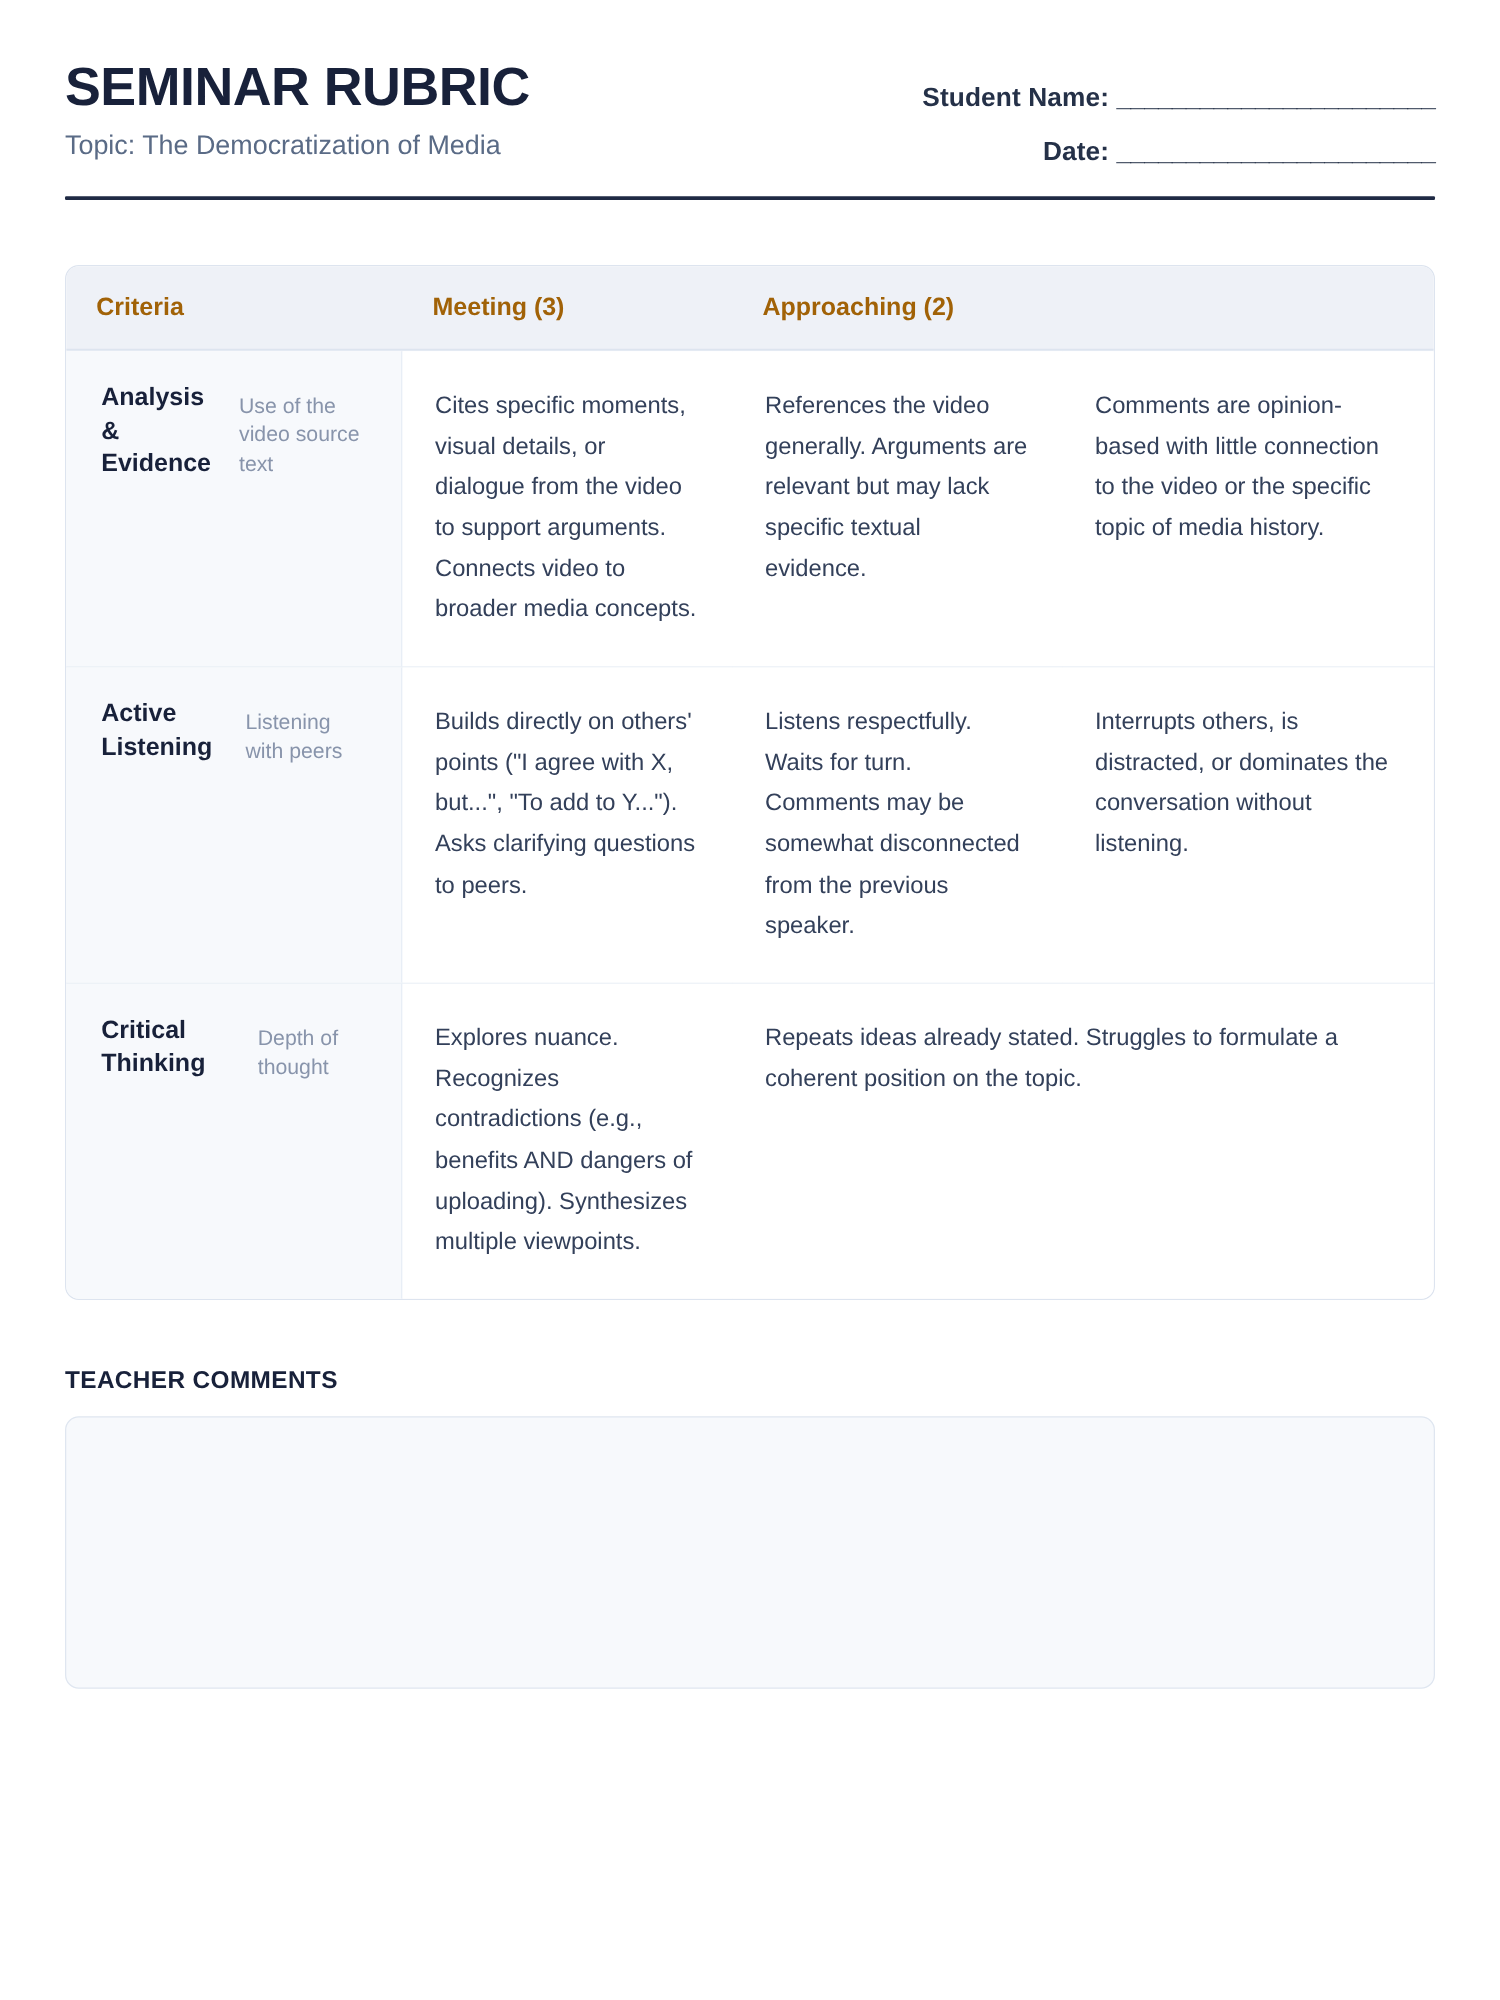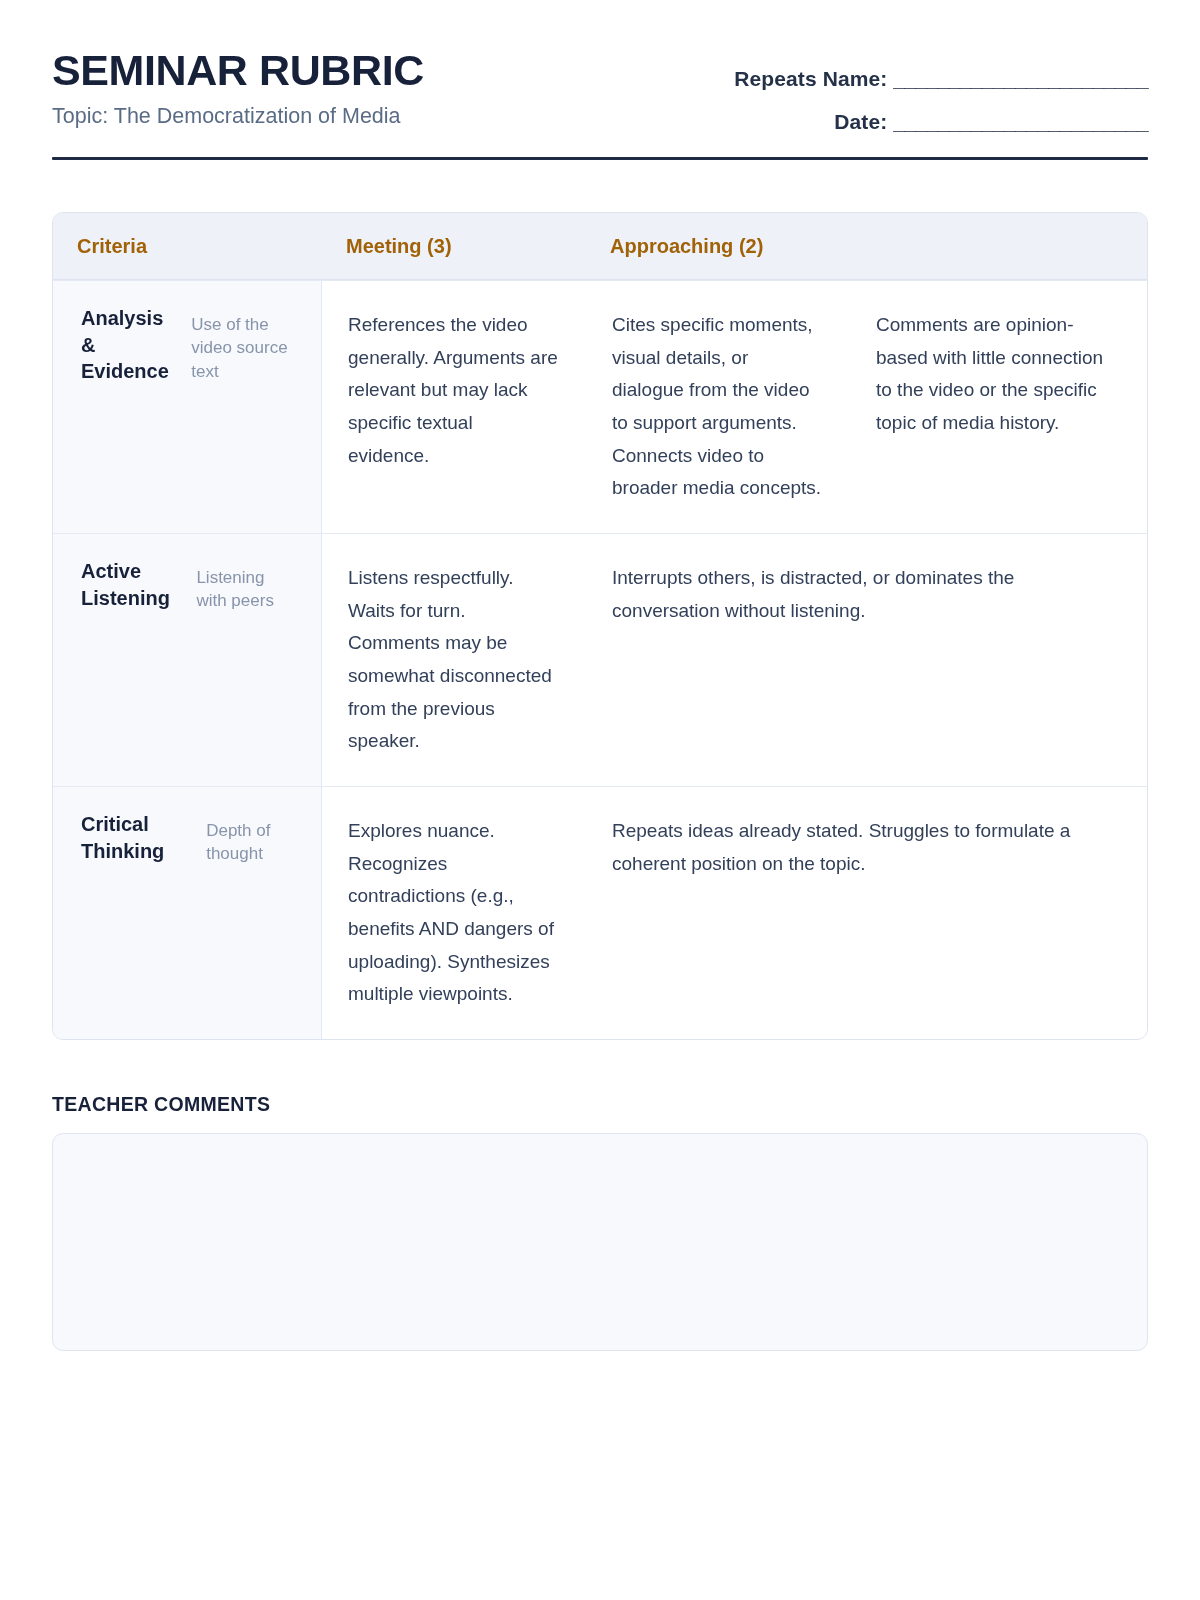--- a/index.html
+++ b/index.html
@@ -148,21 +148,21 @@
 
 <div class="page">
 
   <div class="doc-header">
     <div class="title-block">
       <h1 class="doc-title">SEMINAR RUBRIC</h1>
       <p class="doc-subtitle">Topic: The Democratization of Media</p>
     </div>
     <div class="fields-block">
       <div class="field-row">
-        <span class="field-label">Repeats Name:</span>
+        <span class="field-label">Student Name:</span>
         <span class="field-blank">_______________________</span>
       </div>
       <div class="field-row">
         <span class="field-label">Date:</span>
         <span class="field-blank">_______________________</span>
       </div>
     </div>
   </div>
 
   <div class="header-rule"></div>
@@ -173,30 +173,31 @@
       <div class="cell col-criteria">Criteria</div>
       <div class="cell col-level">Meeting (3)</div>
       <div class="cell col-level">Approaching (2)</div>
     </div>
 
     <div class="rubric-row">
       <div class="col-criteria">
         <div class="crit-name">Analysis &amp; Evidence</div>
         <div class="crit-desc">Use of the video source text</div>
       </div>
+      <div class="col-level">Cites specific moments, visual details, or dialogue from the video to support arguments. Connects video to broader media concepts.</div>
       <div class="col-level">References the video generally. Arguments are relevant but may lack specific textual evidence.</div>
-      <div class="col-level">Cites specific moments, visual details, or dialogue from the video to support arguments. Connects video to broader media concepts.</div>
       <div class="col-level">Comments are opinion-based with little connection to the video or the specific topic of media history.</div>
     </div>
 
     <div class="rubric-row">
       <div class="col-criteria">
         <div class="crit-name">Active Listening</div>
         <div class="crit-desc">Listening with peers</div>
       </div>
+      <div class="col-level">Builds directly on others' points ("I agree with X, but...", "To add to Y..."). Asks clarifying questions to peers.</div>
       <div class="col-level">Listens respectfully. Waits for turn. Comments may be somewhat disconnected from the previous speaker.</div>
       <div class="col-level">Interrupts others, is distracted, or dominates the conversation without listening.</div>
     </div>
 
     <div class="rubric-row">
       <div class="col-criteria">
         <div class="crit-name">Critical Thinking</div>
         <div class="crit-desc">Depth of thought</div>
       </div>
       <div class="col-level">Explores nuance. Recognizes contradictions (e.g., benefits AND dangers of uploading). Synthesizes multiple viewpoints.</div>

